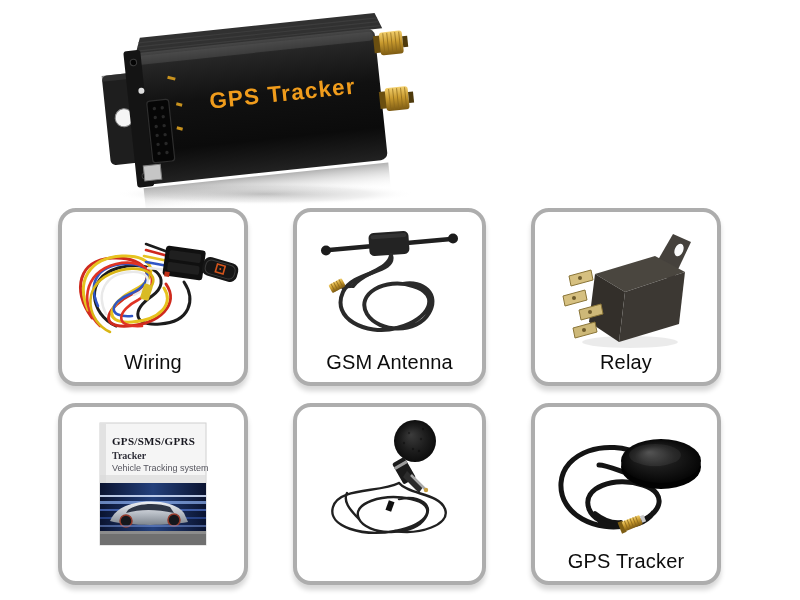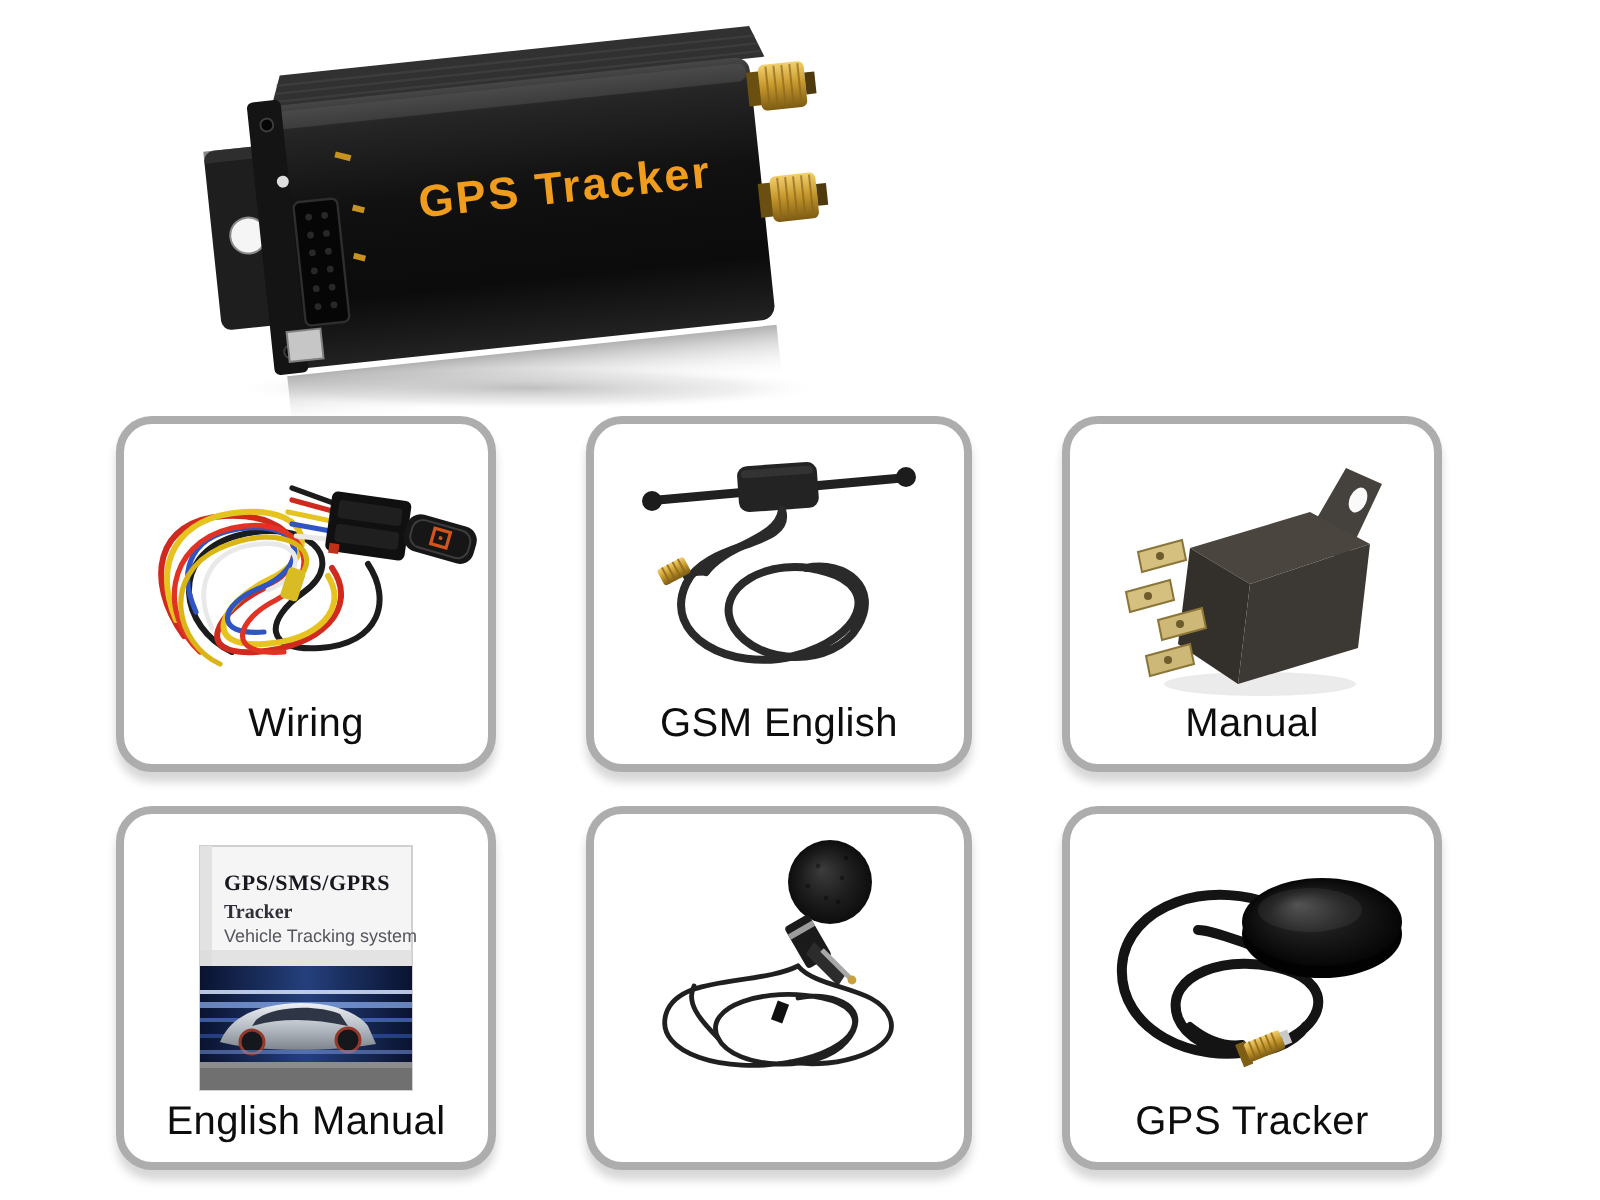--- a/index.html
+++ b/index.html
@@ -179,21 +179,21 @@
         <g fill="none" stroke="#2a2a2a" stroke-linecap="round">
           <path d="M92,41 C98,60 54,56 44,78 C32,104 66,122 98,114 C132,105 142,80 114,72 C86,63 56,80 68,100 C80,119 118,120 130,99 C141,80 124,66 104,70" stroke-width="4"></path>
           <path d="M92,41 C90,56 64,58 54,72" stroke-width="4"></path>
           <path d="M44,74 C48,72 50,72 54,72" stroke-width="3.5"></path>
         </g>
         <g transform="rotate(-28 40 70)">
           <rect x="30" y="66" width="15" height="9" rx="1.5" fill="url(#goldG)"></rect>
           <path d="M33,66 V75 M36,66 V75 M39,66 V75 M42,66 V75" stroke="#8a671c" stroke-width="1" opacity="0.8"></path>
         </g>
       </svg>
-      <div class="label">GSM English</div>
+      <div class="label">GSM Antenna</div>
     </div>
 
     <div class="card">
       <svg class="photo" width="182" height="140" viewBox="0 0 182 140">
         <ellipse cx="95" cy="128" rx="48" ry="6" fill="#000" opacity="0.08"></ellipse>
         <path d="M116,58 L138,20 L156,28 L138,66 Z" fill="#45413c"></path>
         <ellipse cx="144" cy="36" rx="4.2" ry="6.5" transform="rotate(24 144 36)" fill="#fafafa"></ellipse>
         <polygon points="60,60 120,42 150,58 90,78" fill="#4a463f"></polygon>
         <polygon points="60,60 90,78 84,128 54,108" fill="#332f2a"></polygon>
         <polygon points="90,78 150,58 144,110 84,128" fill="#3c3833"></polygon>
@@ -203,21 +203,21 @@
           <polygon points="44,96 66,90 68,100 46,106" fill="#cdb878"></polygon>
           <polygon points="38,114 60,108 62,118 40,124" fill="#cdb878"></polygon>
         </g>
         <g fill="#6e5c2c">
           <circle cx="45" cy="64" r="2"></circle>
             <circle cx="39" cy="84" r="2"></circle>
           <circle cx="55" cy="98" r="2"></circle>
             <circle cx="49" cy="116" r="2"></circle>
         </g>
       </svg>
-      <div class="label">Manual</div>
+      <div class="label">Relay</div>
     </div>
 
     <div class="card">
       <svg class="photo" width="182" height="144" viewBox="0 0 182 144">
         <rect x="38" y="14" width="106" height="122" fill="#f5f5f5" stroke="#d0d0d0"></rect>
         <rect x="38" y="14" width="6" height="122" fill="#e2e2e2"></rect>
         <text class="cover-serif" x="50" y="36" font-size="11" letter-spacing="0.3" fill="#181820">GPS/SMS/GPRS</text>
         <text class="cover-serif" x="50" y="50" font-size="10" fill="#30303a">Tracker</text>
         <text class="cover-sans" x="50" y="62" font-size="9" fill="#55555e">Vehicle Tracking system</text>
         <rect x="38" y="66" width="106" height="8" fill="#dcdcdc" opacity="0.7"></rect>
@@ -227,21 +227,20 @@
         <rect x="38" y="100" width="106" height="2" fill="#5d86e8" opacity="0.6"></rect>
         <rect x="38" y="108" width="106" height="2" fill="#3b63c6" opacity="0.5"></rect>
         <path d="M48,112 C52,102 62,95 80,93 C100,91 116,96 122,104 L126,113 C104,117 66,117 48,112 Z" fill="url(#carG)"></path>
         <path d="M66,101 C74,94 96,93 108,98 L112,104 C94,100 78,100 64,104 Z" fill="#2e3646"></path>
         <circle cx="64" cy="112" r="6" fill="#14171c" stroke="#93392a" stroke-width="1.5"></circle>
         <circle cx="112" cy="111" r="6" fill="#14171c" stroke="#93392a" stroke-width="1.5"></circle>
         <rect x="38" y="116" width="106" height="2" fill="#7fa0e8" opacity="0.5"></rect>
         <rect x="38" y="122" width="106" height="14" fill="#707070"></rect>
         <rect x="38" y="122" width="106" height="3" fill="#8c8c8c"></rect>
       </svg>
-      <div class="label">English Manual</div>
     </div>
 
     <div class="card">
       <svg class="photo" width="182" height="144" viewBox="0 0 182 144">
         <circle cx="116" cy="32" r="21" fill="url(#foamG)"></circle>
         <g fill="#000" opacity="0.35">
           <circle cx="110" cy="24" r="1.2"></circle>
             <circle cx="122" cy="30" r="1.2"></circle>
             <circle cx="114" cy="40" r="1.2"></circle>
           <circle cx="124" cy="20" r="1.2"></circle>

